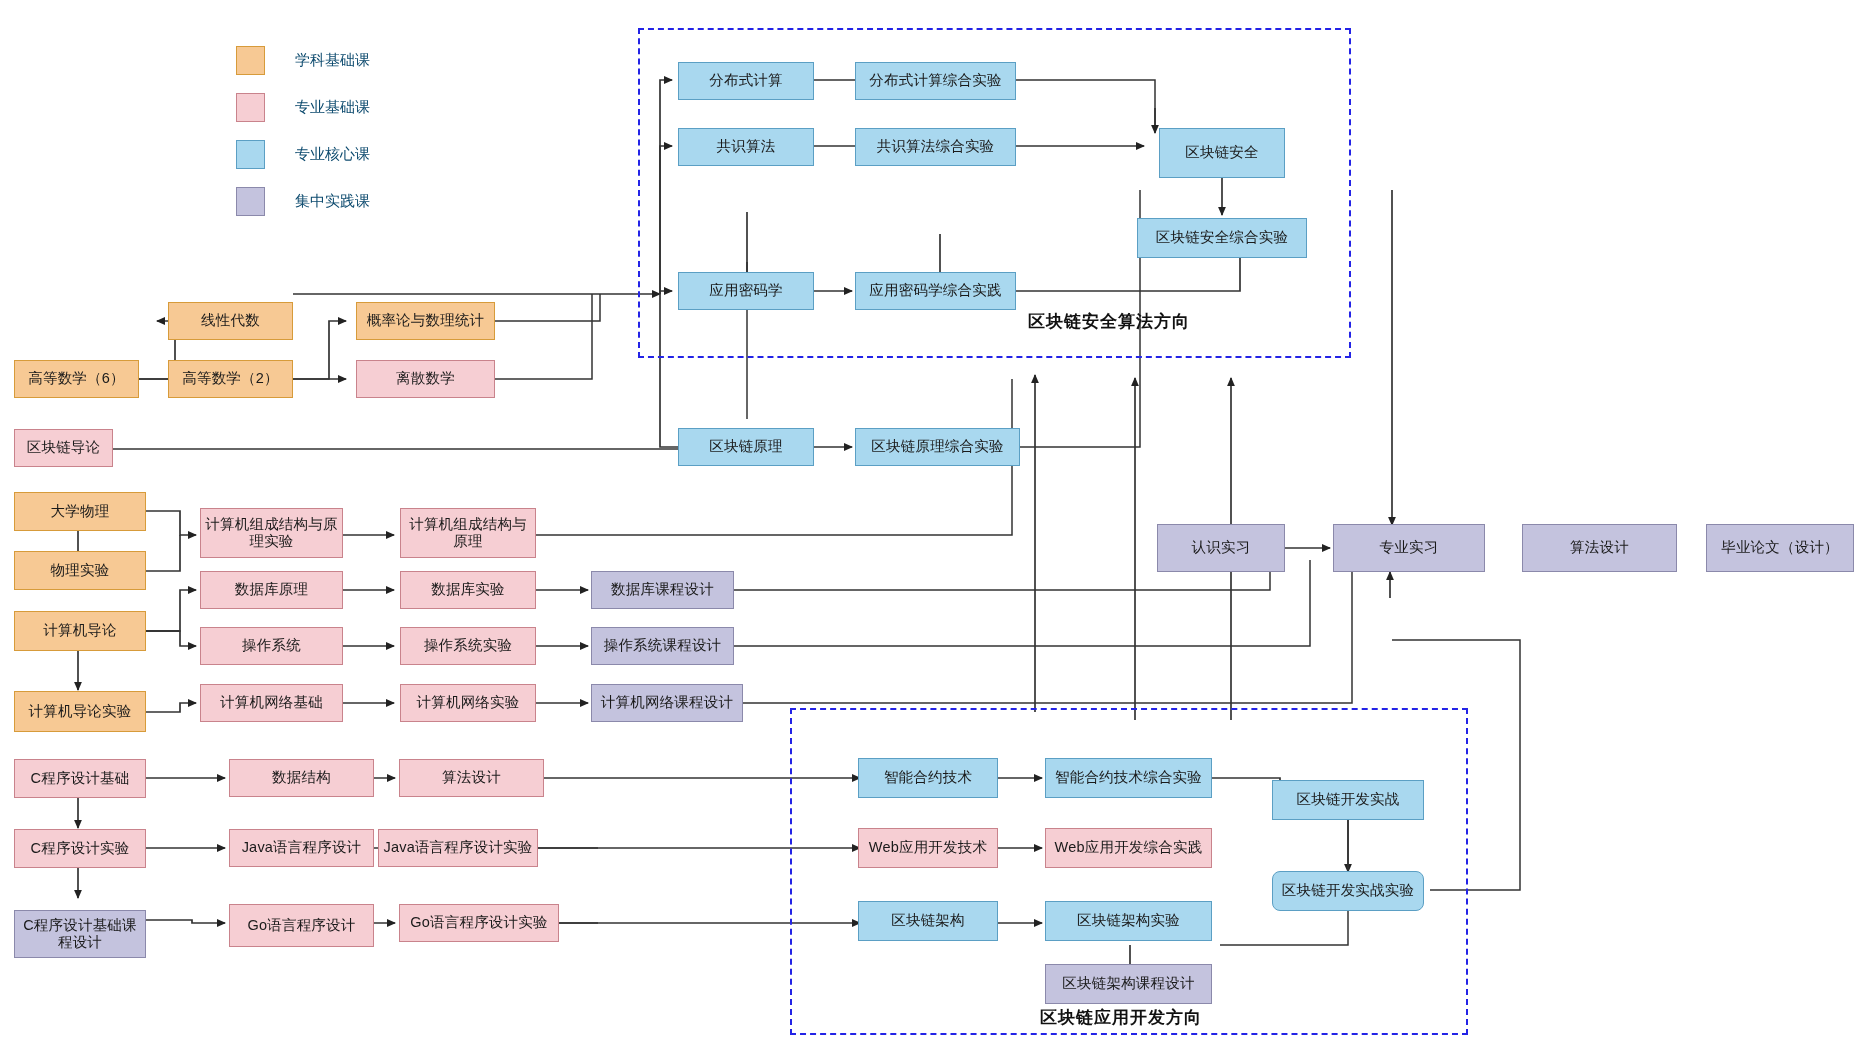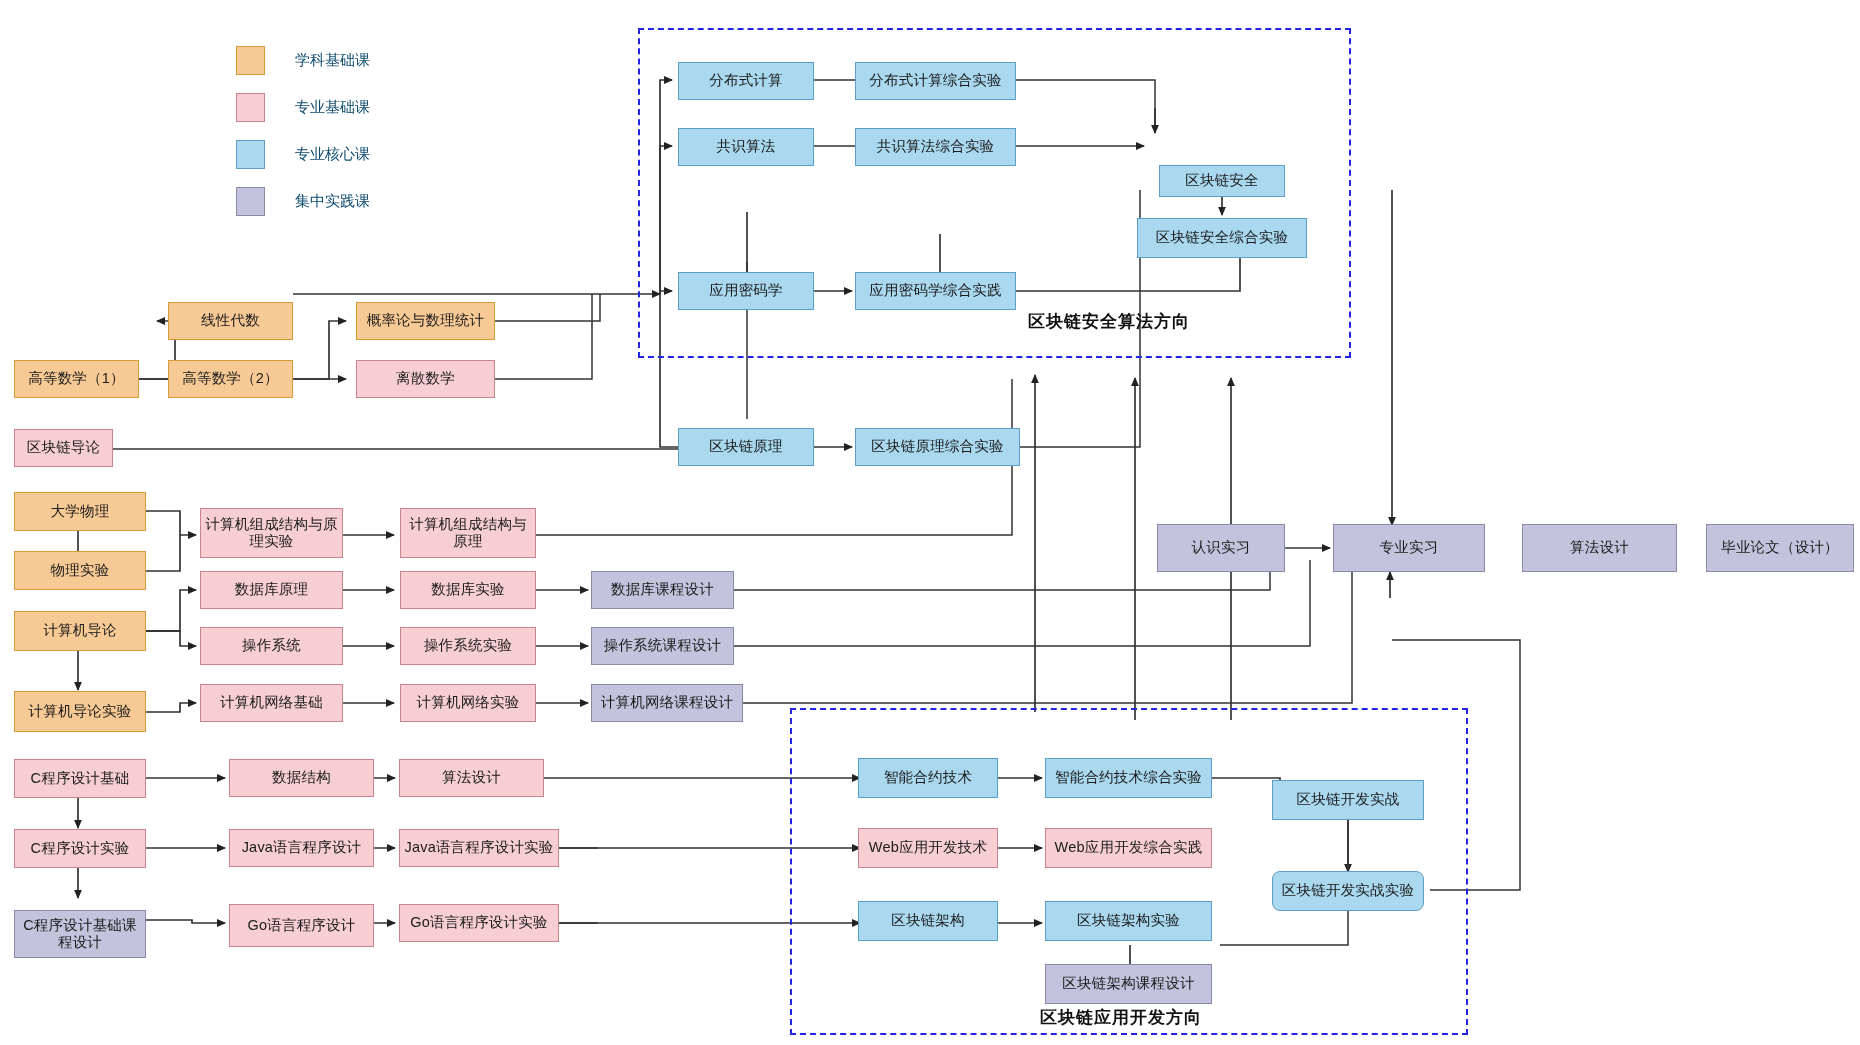--- a/index.html
+++ b/index.html
@@ -168,21 +168,21 @@
     <span class="legend-sw cat-prac"></span>
     <span class="legend-tx">集中实践课</span>
   </div>
 
   <div class="dashbox" style="left:638px;top:28px;width:713px;height:330px;"></div>
   <div class="dashlabel" style="left:1028px;top:310px;">区块链安全算法方向</div>
 
   <div class="dashbox" style="left:790px;top:708px;width:678px;height:327px;"></div>
   <div class="dashlabel" style="left:1040px;top:1006px;">区块链应用开发方向</div>
 
-  <div class="node cat-basic" style="left:14px;top:360px;width:125px;height:38px;">高等数学（1）</div>
+  <div class="node cat-basic" style="left:14px;top:360px;width:125px;height:38px;">高等数学（6）</div>
   <div class="node cat-basic" style="left:168px;top:360px;width:125px;height:38px;">高等数学（2）</div>
   <div class="node cat-basic" style="left:168px;top:302px;width:125px;height:38px;">线性代数</div>
   <div class="node cat-basic" style="left:356px;top:302px;width:139px;height:38px;">概率论与数理统计</div>
   <div class="node cat-major" style="left:356px;top:360px;width:139px;height:38px;">离散数学</div>
 
   <div class="node cat-major" style="left:14px;top:429px;width:99px;height:38px;">区块链导论</div>
 
   <div class="node cat-basic" style="left:14px;top:492px;width:132px;height:39px;">大学物理</div>
   <div class="node cat-basic" style="left:14px;top:551px;width:132px;height:39px;">物理实验</div>
   <div class="node cat-basic" style="left:14px;top:611px;width:132px;height:40px;">计算机导论</div>
@@ -204,32 +204,32 @@
   <div class="node cat-prac" style="left:591px;top:684px;width:152px;height:38px;">计算机网络课程设计</div>
 
   <div class="node cat-major" style="left:14px;top:759px;width:132px;height:39px;">C程序设计基础</div>
   <div class="node cat-major" style="left:14px;top:829px;width:132px;height:39px;">C程序设计实验</div>
   <div class="node cat-prac" style="left:14px;top:899px;width:132px;height:48px;margin-top:11px;">C程序设计基础课程设计</div>
 
   <div class="node cat-major" style="left:229px;top:759px;width:145px;height:38px;">数据结构</div>
   <div class="node cat-major" style="left:399px;top:759px;width:145px;height:38px;">算法设计</div>
 
   <div class="node cat-major" style="left:229px;top:829px;width:145px;height:38px;">Java语言程序设计</div>
-  <div class="node cat-major" style="left:399px;top:829px;width:160px;height:38px;">Java语言程序设计实验</div>
+  <div class="node cat-major" style="left:378px;top:829px;width:160px;height:38px;">Java语言程序设计实验</div>
 
   <div class="node cat-major" style="left:229px;top:904px;width:145px;height:43px;">Go语言程序设计</div>
   <div class="node cat-major" style="left:399px;top:904px;width:160px;height:38px;">Go语言程序设计实验</div>
 
   <div class="node cat-core" style="left:678px;top:62px;width:136px;height:38px;">分布式计算</div>
   <div class="node cat-core" style="left:855px;top:62px;width:161px;height:38px;">分布式计算综合实验</div>
 
   <div class="node cat-core" style="left:678px;top:128px;width:136px;height:38px;">共识算法</div>
   <div class="node cat-core" style="left:855px;top:128px;width:161px;height:38px;text-align:right;">共识算法综合实验</div>
 
-  <div class="node cat-core" style="left:1159px;top:128px;width:126px;height:32px;margin-top:37px;">区块链安全</div>
+  <div class="node cat-core" style="left:1159px;top:128px;width:126px;height:50px;">区块链安全</div>
   <div class="node cat-core" style="left:1137px;top:218px;width:170px;height:40px;">区块链安全综合实验</div>
 
   <div class="node cat-core" style="left:678px;top:272px;width:136px;height:38px;">应用密码学</div>
   <div class="node cat-core" style="left:855px;top:272px;width:161px;height:38px;">应用密码学综合实践</div>
 
   <div class="node cat-core" style="left:678px;top:428px;width:136px;height:38px;">区块链原理</div>
   <div class="node cat-core" style="left:855px;top:428px;width:165px;height:38px;">区块链原理综合实验</div>
 
   <div class="node cat-core" style="left:858px;top:758px;width:140px;height:40px;">智能合约技术</div>
   <div class="node cat-core" style="left:1045px;top:758px;width:167px;height:40px;">智能合约技术综合实验</div>

